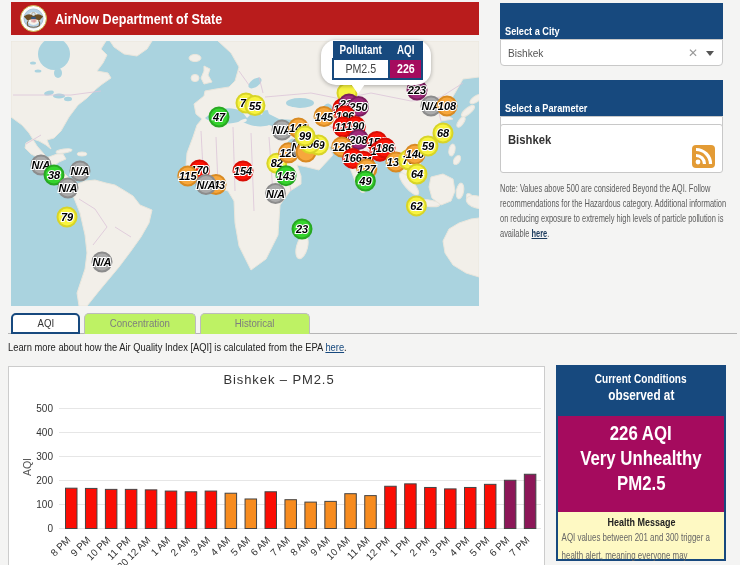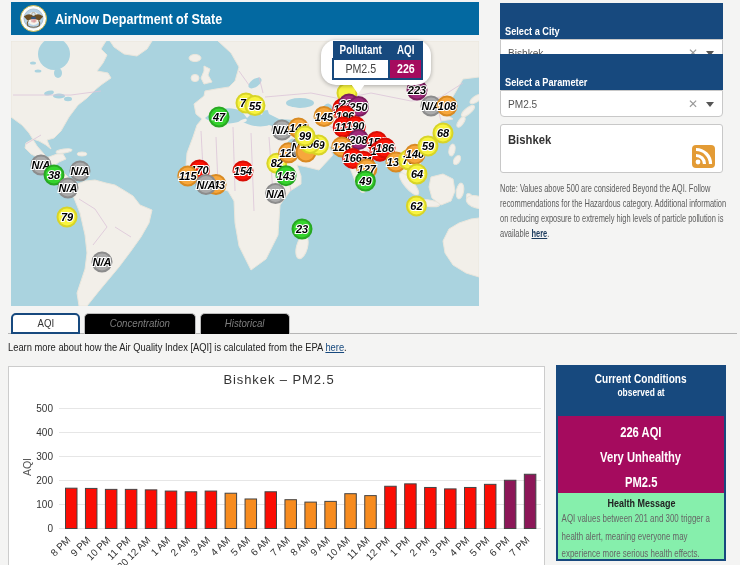--- a/index.html
+++ b/index.html
@@ -1,57 +1,57 @@
 <!DOCTYPE html>
 <html><head>
 <meta charset="utf-8">
 <style>
 * { margin:0; padding:0; box-sizing:border-box; }
 html,body { width:740px; height:565px; overflow:hidden; background:#f4f4f3; font-family:"Liberation Sans", sans-serif; }
 .abs { position:absolute; }
-#hdr { left:11px; top:2px; width:468px; height:33px; background:#0369a1; }
+#hdr { left:11px; top:2px; width:468px; height:33px; background:#b91c1c; }
 #hdr .ttl { position:absolute; left:44px; top:8px; color:#fff; font-size:15px; font-weight:bold; transform:scaleX(.84); transform-origin:0 50%; white-space:nowrap; }
 #map { left:11px; top:41px; width:468px; height:265px; background:#aad3df; overflow:hidden; }
 .mk { font:bold italic 11px "Liberation Sans",sans-serif; fill:#000; stroke:#fff; stroke-width:2.2px; paint-order:stroke; text-anchor:middle; }
 #tip { left:321px; top:40px; width:110px; height:45px; background:#fff; border-radius:15px; box-shadow:0 1px 4px rgba(0,0,0,0.3); }
 #tip:after { content:""; position:absolute; left:30px; top:44px; border:7px solid transparent; border-top:10px solid #fff; border-bottom:0; }
 #tip table { position:absolute; left:11px; top:1px; border-collapse:collapse; }
 #tip th { background:#17497e; color:#fff; font-size:12px; font-weight:bold; height:17px; border:1px solid #17497e; }
 #tip th span, #tip td span { display:inline-block; transform:scaleX(.82); }
 #tip td { font-size:13px; height:20px; text-align:center; border:2px solid #17497e; }
 #tip td.pm { background:#fff; color:#444; width:56px; }
 #tip td.aqi { background:#a50b5e; color:#fff; font-weight:bold; width:33px; }
 .sechdr { background:#17497e; color:#fff; height:16px; padding:18px 5px; }
 .sechdr span { display:inline-block; font-weight:bold; font-size:11.5px; transform:scaleX(.8); transform-origin:0 50%; white-space:nowrap; }
 .selbox { background:#fff; border:1px solid #c8c8c8; border-radius:0 0 4px 4px; height:27px; position:relative; }
 .selbox .val { position:absolute; left:7px; top:7px; font-size:11.5px; color:#555; transform:scaleX(.88); transform-origin:0 50%; }
 .selbox .x { position:absolute; right:24px; top:6px; font-size:12px; color:#999; }
 .selbox .car { position:absolute; right:8px; top:11px; width:0; height:0; border:4px solid transparent; border-top:5px solid #555; }
 #city { left:500px; top:3px; width:223px; }
-#param { left:500px; top:54px; width:223px;border-radius:21px; }
+#param { left:500px; top:80px; width:223px;border-radius:21px; }
 #bib { left:500px; top:124px; width:223px; height:49px; background:#fff; border:1px solid #c8c8c8; border-radius:3px; }
 #bib .nm { position:absolute; left:7px; top:8px; font-weight:bold; font-size:12.5px; color:#333; transform:scaleX(.9); transform-origin:0 0; }
 #note { left:500px; top:181px; width:420px; font-size:10.5px; color:#5b5b5b; line-height:15px; transform:scaleX(.71); transform-origin:0 0; }
 #note a { color:#1b3a5c; font-weight:bold; }
 #tabline { left:8px; top:333px; width:729px; height:1px; background:#b5b5b5; }
 .tab { position:absolute; top:313px; height:21px; font-size:11.5px; text-align:center; border-radius:5px 5px 0 0; }
 .tab span { display:inline-block; transform:scaleX(.84); }
 #tab1 { left:11px; width:69px; background:#fff; border:2px solid #17497e; color:#333; line-height:17px; z-index:3; }
-#tab2 { left:84px; width:112px; } #tab3 { left:200px; width:90px; }
-.tabi { background:#000000; border:1px solid #bcbcbc; border-bottom:none; color:#7e7e7e; line-height:19px;font-style:italic; }
+#tab2 { left:84px; width:112px; } #tab3 { left:200px; width:110px; }
+.tabi { background:#bef264; border:1px solid #bcbcbc; border-bottom:none; color:#7e7e7e; line-height:19px; }
 #learn { left:8px; top:341px; font-size:11px; color:#222; transform:scaleX(.85); transform-origin:0 0; white-space:nowrap; }
 #learn a { color:#17497e; }
 #chart { left:8px; top:366px; width:537px; height:210px; background:#fff; border:1px solid #ccc; }
-#cc { left:556px; top:365px; width:170px; height:196px; border:2px solid #17497e; background:#86efac; }
+#cc { left:556px; top:365px; width:170px; height:196px; border:2px solid #17497e; background:#fef9c3; }
 #cc .h { background:#17497e; color:#fff; text-align:center; padding-top:5px; height:49px; }
 #cc .h .l1 { font-size:12px; font-weight:bold; }
 #cc .h .l1 span, #cc .h .l2 span, #cc .h .l3 span { display:inline-block; transform:scaleX(.84); white-space:nowrap; }
-#cc .h .l2 { font-size:10px; font-weight:bold; margin-top:1px; }
+#cc .h .l2 { font-size:14px; font-weight:bold; margin-top:1px; }
 #cc .h .l3 { font-size:12.5px; font-weight:bold; }
-#cc .m { background:#a50b5e; color:#fff; text-align:center; height:77px; padding-top:4px; font-size:14px; font-weight:bold; line-height:25px; transform-origin:50% 0; }
+#cc .m { background:#a50b5e; color:#fff; text-align:center; height:96px; padding-top:4px; font-size:21px; font-weight:bold; line-height:25px; transform-origin:50% 0; }
 #cc .m span { display:inline-block; transform:scaleX(.8); white-space:nowrap; }
 #cc .b { text-align:center; padding-top:4px; }
 #cc .b .hm { font-size:11.5px; font-weight:bold; color:#222; }
 #cc .b .hm span { display:inline-block; transform:scaleX(.78); }
 #cc .b .tx { font-size:11px; color:#666; line-height:17.6px; margin-top:1px; text-align:left; padding-left:5px; width:230px; transform:scaleX(.72); transform-origin:0 0; }
 </style>
 </head>
 <body>
 <div class="abs" id="hdr">
  <svg class="abs" style="left:9px;top:3px" width="27" height="27" viewBox="0 0 27 27">

